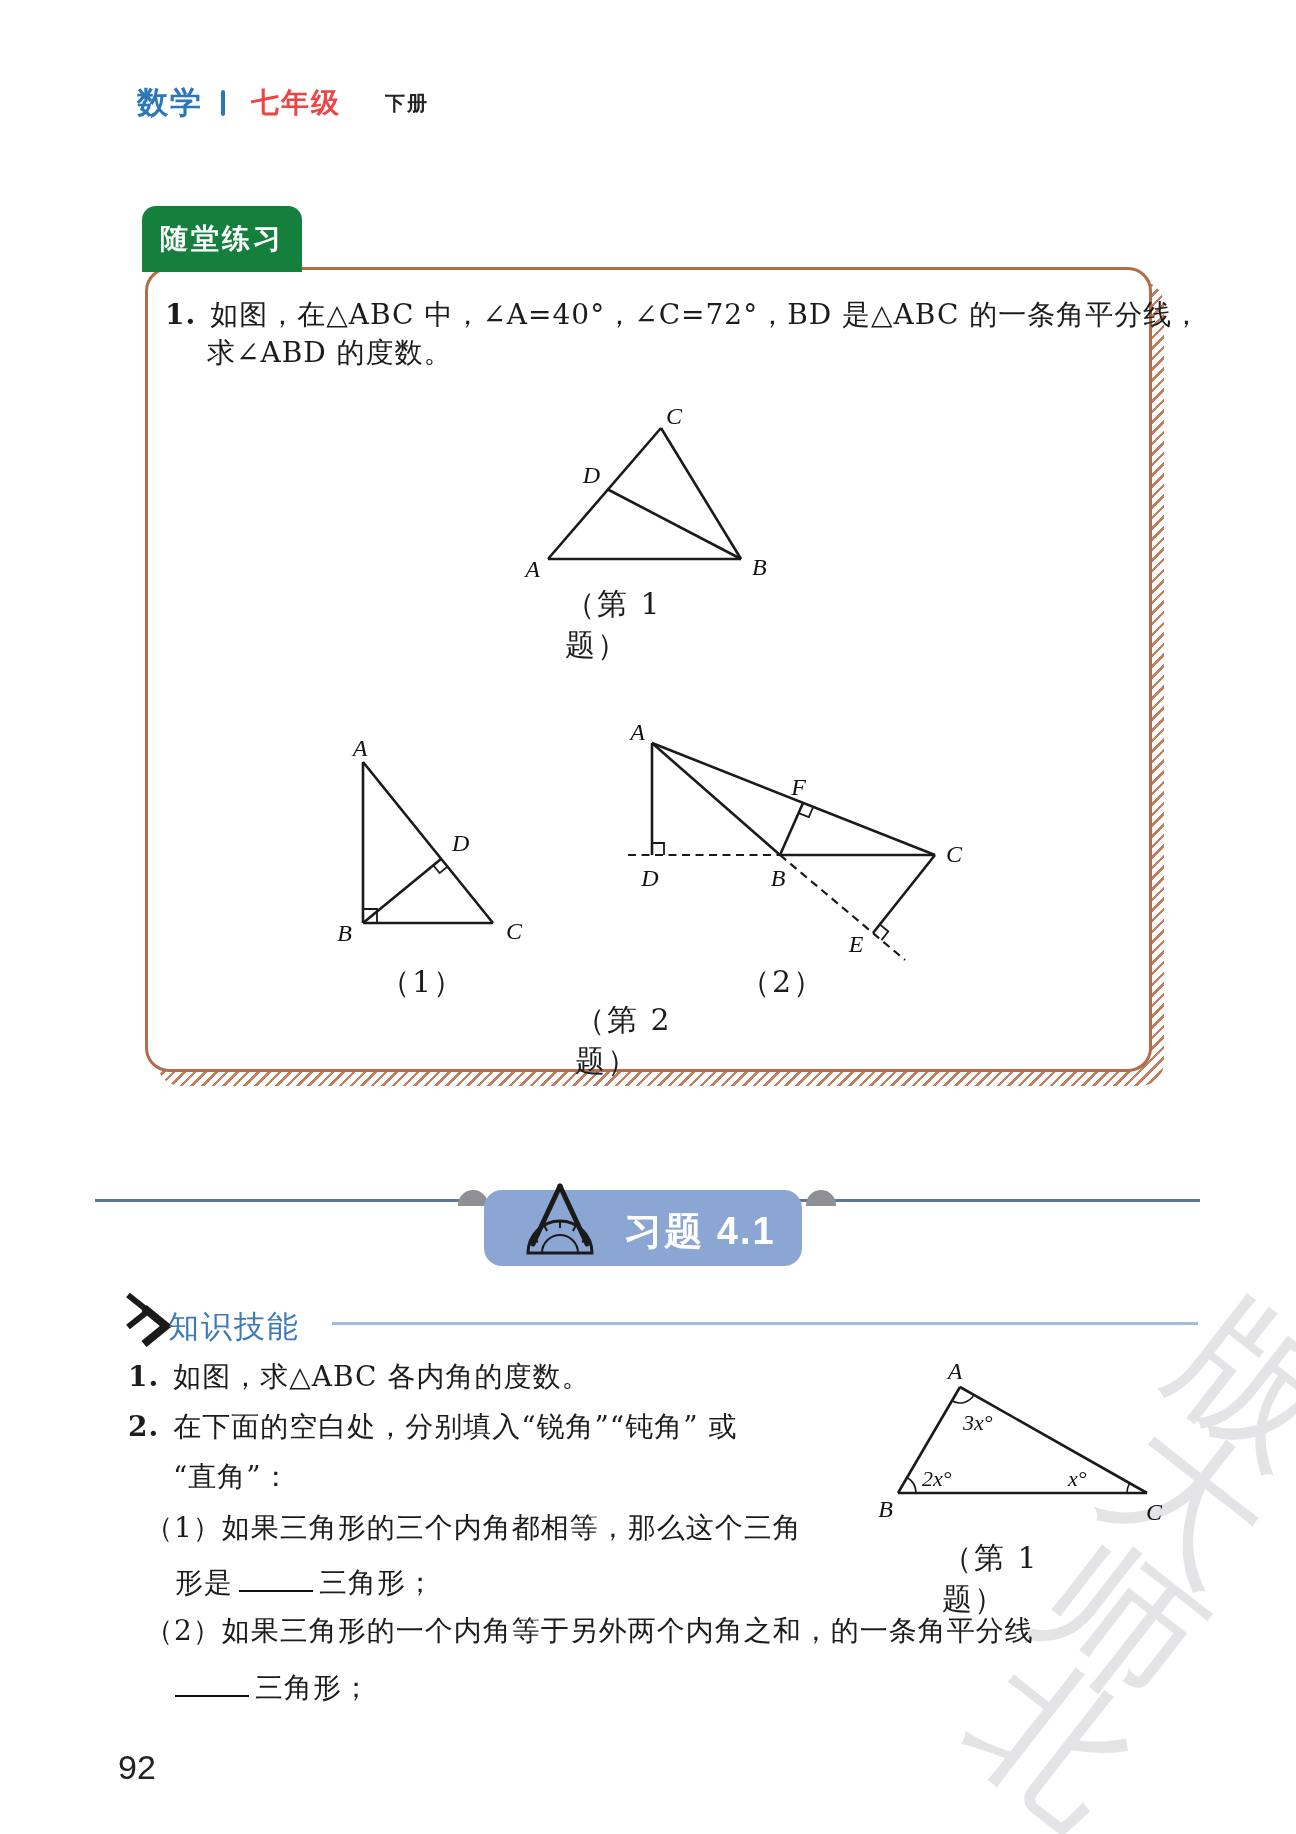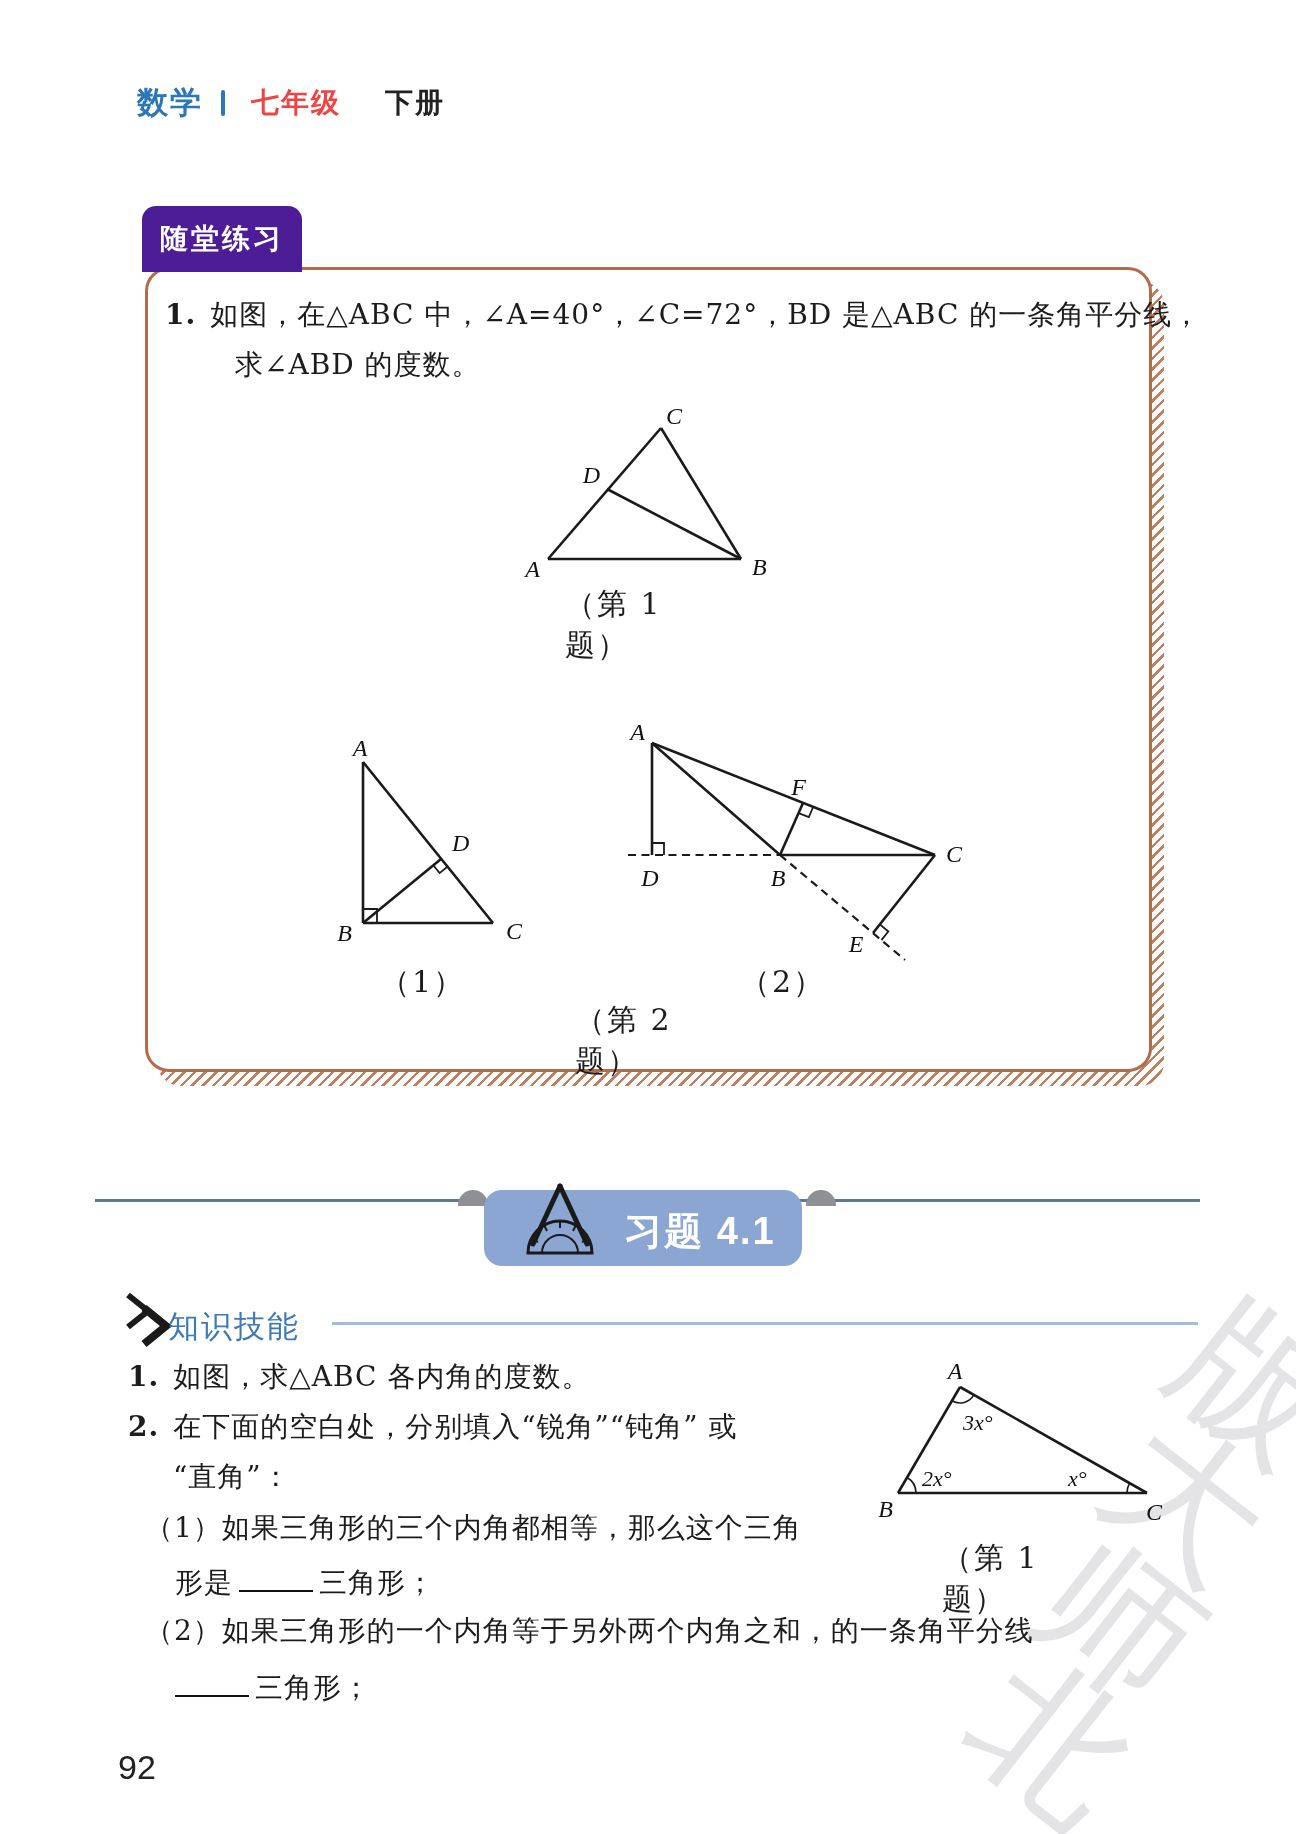--- a/index.html
+++ b/index.html
@@ -4,27 +4,27 @@
 <style>
   html,body{margin:0;padding:0;background:#ffffff;}
   #page{position:relative;width:1296px;height:1834px;background:#ffffff;overflow:hidden;
         font-family:"DejaVu Serif","Liberation Serif",serif;color:#1c1c1c;}
   .abs{position:absolute;}
   
   .hdr{display:flex;align-items:center;gap:18px;font-family:Liberation Mono, monospace;}
   .hdr-subject{font-size:31px;font-weight:bold;color:#2b77b8;letter-spacing:2px;}
   .hdr-bar{width:4px;height:26px;background:#2b77b8;border-radius:2px;}
   .hdr-grade{font-size:28px;font-weight:bold;color:#ef4444;letter-spacing:2px;margin-left:8px;}
-  .hdr-vol{font-size:28px;font-weight:bold;color:#222;letter-spacing:2px;margin-left:26px;}
+  .hdr-vol{font-size:20px;font-weight:bold;color:#222;letter-spacing:2px;margin-left:26px;}
   
   .box-shadow{left:157px;top:281px;width:1007px;height:805px;border-radius:24px;
      background:repeating-linear-gradient(135deg,#bf7f60 0 2.5px,rgba(0,0,0,0) 2.5px 7.5px);z-index:0;}
   .box{left:145px;top:267px;width:1007px;height:805px;border:3.5px solid #b26c4a;border-radius:24px;
      background:#fff;box-sizing:border-box;z-index:1;}
-  .tab{left:142px;top:206px;width:160px;height:66px;background:#4c1d95;border-radius:14px 14px 0 0;
+  .tab{left:142px;top:206px;width:160px;height:66px;background:#15803d;border-radius:14px 14px 0 0;
      z-index:2;display:flex;align-items:center;justify-content:center;}
   .tab span{font-family:"Liberation Sans","DejaVu Sans",sans-serif;font-weight:bold;color:#fff;
      font-size:28px;letter-spacing:3px;}
   
   .t{font-size:28px;letter-spacing:1px;white-space:nowrap;z-index:3;}
   .num{font-weight:bold;margin-right:14px;}
   .blank{display:inline-block;width:74px;border-bottom:2.5px solid #111;height:1.05em;
      vertical-align:baseline;margin:0 6px;}
   .cap{font-size:30px;letter-spacing:2px;text-align:left;z-index:3;}
   
@@ -71,21 +71,21 @@
 
   <div class="abs box-shadow"></div>
   <div class="abs box"></div>
   <div class="abs tab">
     <span>随堂练习</span>
   </div>
 
   <div class="abs t" style="left:165px;top:296px;">
     <span class="num">1.</span><span>如图，在△ABC 中，∠A=40°，∠C=72°，BD 是△ABC 的一条角平分线，</span>
   </div>
-  <div class="abs t" style="left:207px;top:346px;margin-left:28px;">
+  <div class="abs t" style="left:207px;top:334px;">
     <span>求∠ABD 的度数。</span>
   </div>
 
   <svg class="fig" style="left:495px;top:395px;" width="300" height="190" viewBox="495 395 300 190">
     <line class="solid" x1="548" y1="559" x2="741" y2="559"></line>
     <line class="solid" x1="548" y1="559" x2="661" y2="428"></line>
     <line class="solid" x1="661" y1="428" x2="741" y2="559"></line>
     <line class="solid" x1="607" y1="489" x2="741" y2="559"></line>
     <text class="vlabel" x="540" y="577" text-anchor="end">A</text>
     <text class="vlabel" x="752" y="575">B</text>

